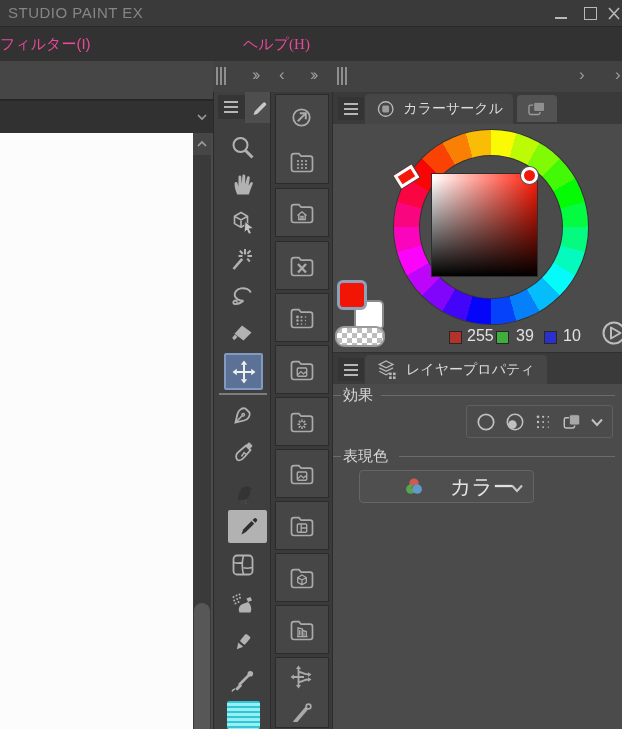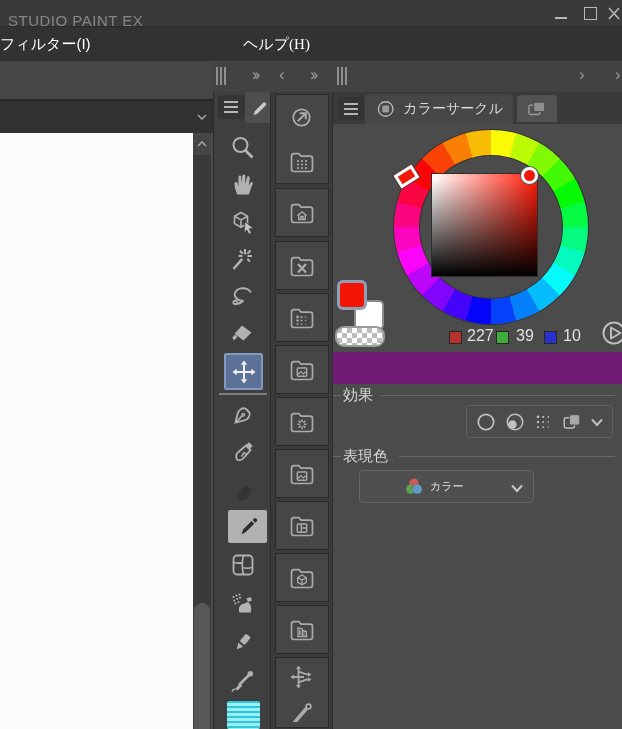--- a/index.html
+++ b/index.html
@@ -2,27 +2,27 @@
 <html><head>
 <meta charset="utf-8">
 <style>
   html,body{margin:0;padding:0;background:#4b4b4b;}
   #app{position:relative;width:622px;height:729px;overflow:hidden;
        font-family:"Liberation Sans","DejaVu Sans",sans-serif;
        background:#4b4b4b;-webkit-font-smoothing:antialiased;}
   .abs{position:absolute;}
   
   #titlebar{left:0;top:0;width:622px;height:26px;background:#3a3a3a;}
-  #title-text{left:8px;top:12px;font-size:15px;color:#868686;letter-spacing:.5px;}
+  #title-text{left:8px;top:4px;font-size:15px;color:#868686;letter-spacing:.5px;}
   .winbtn{top:6px;width:16px;height:15px;color:#b8b8b8;}
   #btn-min{left:553px;} #btn-max{left:582px;} #btn-close{left:606px;}
   #btn-min i{position:absolute;left:2px;top:11px;width:12px;height:2px;background:#b8b8b8;}
   #btn-max i{position:absolute;left:2px;top:1px;width:11px;height:11px;border:1.5px solid #b8b8b8;}
   #menubar{left:0;top:26px;width:622px;height:35px;background:#323232;border-top:1px solid #2a2a2a;}
-  .menu-item{top:8px;font-size:15px;color:#ffffff;}
+  .menu-item{top:8px;font-size:15px;color:#ec4899;}
   #menu-0{left:0px;} #menu-1{left:117px;} #menu-2{left:243px;font-family:Liberation Serif, serif;}
   
   #left-toolbar{left:0;top:61px;width:213px;height:38px;background:#464646;border-bottom:2px solid #272727;}
   #tabstrip{left:0;top:101px;width:213px;height:32px;background:#313131;}
   #canvas{left:0;top:133px;width:193px;height:596px;background:#fcfcfc;}
   #vscroll{left:193px;top:133px;width:18px;height:596px;background:#3a3a3a;}
   #vscroll-up{position:absolute;left:0;top:0;width:18px;height:22px;background:#464646;}
   #vscroll-thumb{position:absolute;left:1px;top:470px;width:16px;height:130px;background:#575757;border-radius:8px 8px 0 0;}
   
   #dockstrip{left:213px;top:61px;width:409px;height:31px;background:#424242;border-bottom:1px solid #2f2f2f;}
@@ -42,21 +42,21 @@
   #tool-move{left:10px;top:261px;width:39px;height:37px;background:#5c7196;border:2px solid #8399bf;border-radius:2px;box-sizing:border-box;}
   #tool-divider{position:absolute;left:5px;top:301px;width:48px;height:2px;background:#7d7d7d;}
   #tool-pencil{left:14px;top:418px;width:39px;height:33px;background:#b2b2b2;border-radius:2px;}
   #tool-gradient{left:13px;top:609px;width:33px;height:28px;border-radius:2px;
      background:repeating-linear-gradient(180deg,#35c3d6 0 2px,#95f0f3 2px 5px);}
   
   #matcol{left:270px;top:92px;width:62px;height:637px;background:#3a3a3a;border-left:1px solid #2c2c2c;}
   .matbox{position:absolute;left:4px;width:54px;background:#464646;border:1px solid #2b2b2b;box-sizing:border-box;
           display:flex;flex-direction:column;align-items:center;justify-content:space-around;}
   
-  #rightcol{left:332px;top:92px;width:290px;height:637px;background:#701a75;border-left:1px solid #2c2c2c;}
+  #rightcol{left:332px;top:92px;width:290px;height:637px;background:#7dd3fc;border-left:1px solid #2c2c2c;}
   .paneltabs{position:absolute;left:0;width:290px;height:32px;background:#3a3a3a;}
   .panel-menu-btn{position:absolute;left:5px;top:5px;width:26px;height:23px;background:#343434;}
   .ptab{position:absolute;top:2px;height:30px;background:#464646;border-radius:4px 4px 0 0;
         display:flex;align-items:center;gap:7px;padding:0 10px;box-sizing:border-box;}
   .ptab-label{font-size:14px;color:#dcdcdc;white-space:nowrap;}
   .icontab{position:absolute;top:3px;width:40px;height:27px;background:#525252;border-radius:4px 4px 0 0;
            display:flex;align-items:center;justify-content:center;}
   #color-tabs{top:0;}
   #color-body{position:absolute;left:0;top:32px;width:290px;height:228px;background:#4b4b4b;}
   #layer-tabs{top:260px;border-top:1px solid #303030;}
@@ -85,21 +85,21 @@
   #rgb-g-sq{left:163px;background:#3fae3c;} #rgb-g-val{left:183px;}
   #rgb-b-sq{left:211px;background:#2a30cc;} #rgb-b-val{left:230px;text-align:center;}
   #slider-toggle{position:absolute;left:268px;top:196px;width:26px;height:26px;}
   
   .section-label{position:absolute;left:10px;font-size:15px;color:#d8d8d8;}
   .rule{position:absolute;height:1px;background:#6b6b6b;}
   #effect-group{position:absolute;left:133px;top:21px;width:147px;height:33px;border:1px solid #5f5f5f;
         border-radius:3px;box-sizing:border-box;display:flex;align-items:center;justify-content:space-between;padding:0 7px;}
   #expr-dropdown{position:absolute;left:26px;top:86px;width:175px;height:33px;background:#4f4f4f;
         border:1px solid #656565;border-radius:4px;box-sizing:border-box;display:flex;align-items:center;}
-  #expr-dropdown .ddtext{font-size:11px;color:#e2e2e2;margin-left:4px;}
+  #expr-dropdown .ddtext{font-size:21px;color:#e2e2e2;margin-left:24px;}
   #expr-chevron{position:absolute;right:8px;top:10px;}
   
   .noselect{user-select:none;cursor:default;}
 </style>
 </head>
 <body>
 
 <div id="app" class="noselect">
 
   <div id="titlebar" class="abs">
@@ -429,33 +429,55 @@
       <div id="wheel" style="background:none;box-shadow:none;pointer-events:none">
         <div id="wheel-hole"></div>
       </div>
       <div id="sv-square"></div>
       <div id="hue-marker"></div>
       <div id="sv-marker"></div>
       <div id="swatch-primary"></div>
       <div id="swatch-secondary"></div>
       <div id="swatch-transparent"></div>
       <div id="rgb-r-sq" class="rgb-sq"></div>
-      <span id="rgb-r-val" class="rgb-val">227</span>
+      <span id="rgb-r-val" class="rgb-val">255</span>
       <div id="rgb-g-sq" class="rgb-sq"></div>
       <span id="rgb-g-val" class="rgb-val">39</span>
       <div id="rgb-b-sq" class="rgb-sq"></div>
       <span id="rgb-b-val" class="rgb-val">10</span>
       <div id="slider-toggle">
         <svg width="26" height="26" viewBox="0 0 26 26">
           <circle cx="13" cy="13" r="10.5" stroke="#bdbdbd" stroke-width="2" fill="none"></circle>
           <polygon points="10,7.5 19.5,13 10,18.5" stroke="#bdbdbd" stroke-width="2" fill="none" stroke-linejoin="round"></polygon>
         </svg>
       </div>
     </div>
 
+    <div id="layer-tabs" class="paneltabs">
+      <div class="panel-menu-btn">
+        <div class="hamb">
+            <i></i>
+            <i></i>
+            <i></i>
+          </div>
+      </div>
+      <div class="ptab" style="left:32px;width:182px">
+        <svg width="24" height="24" viewBox="0 0 28 28">
+          <path d="M13 3.5 l8 4 -8 4 -8-4 Z" stroke="#b8b8b8" stroke-width="1.5" fill="none"></path>
+          <path d="M5 11.5 l8 4 8-4 M5 15.5 l8 4 4-2" stroke="#b8b8b8" stroke-width="1.5" fill="none"></path>
+          <g fill="#b8b8b8">
+              <rect x="16.5" y="17" width="3" height="3"></rect>
+              <rect x="21" y="17" width="3" height="3"></rect>
+          <rect x="16.5" y="21.5" width="3" height="3"></rect>
+              <rect x="21" y="21.5" width="3" height="3"></rect>
+            </g>
+        </svg>
+        <span class="ptab-label">レイヤープロパティ</span>
+      </div>
+    </div>
 
     <div id="layer-body">
       <span class="section-label" style="top:2px">効果</span>
       <div class="rule" style="left:0;top:11px;width:8px"></div>
       <div class="rule" style="left:48px;top:11px;right:8px"></div>
 
       <div id="effect-group">
         <svg width="24" height="24" viewBox="0 0 28 28">
           <circle cx="14" cy="14" r="9" stroke="#c0c0c0" stroke-width="2" fill="none"></circle>
         </svg>

